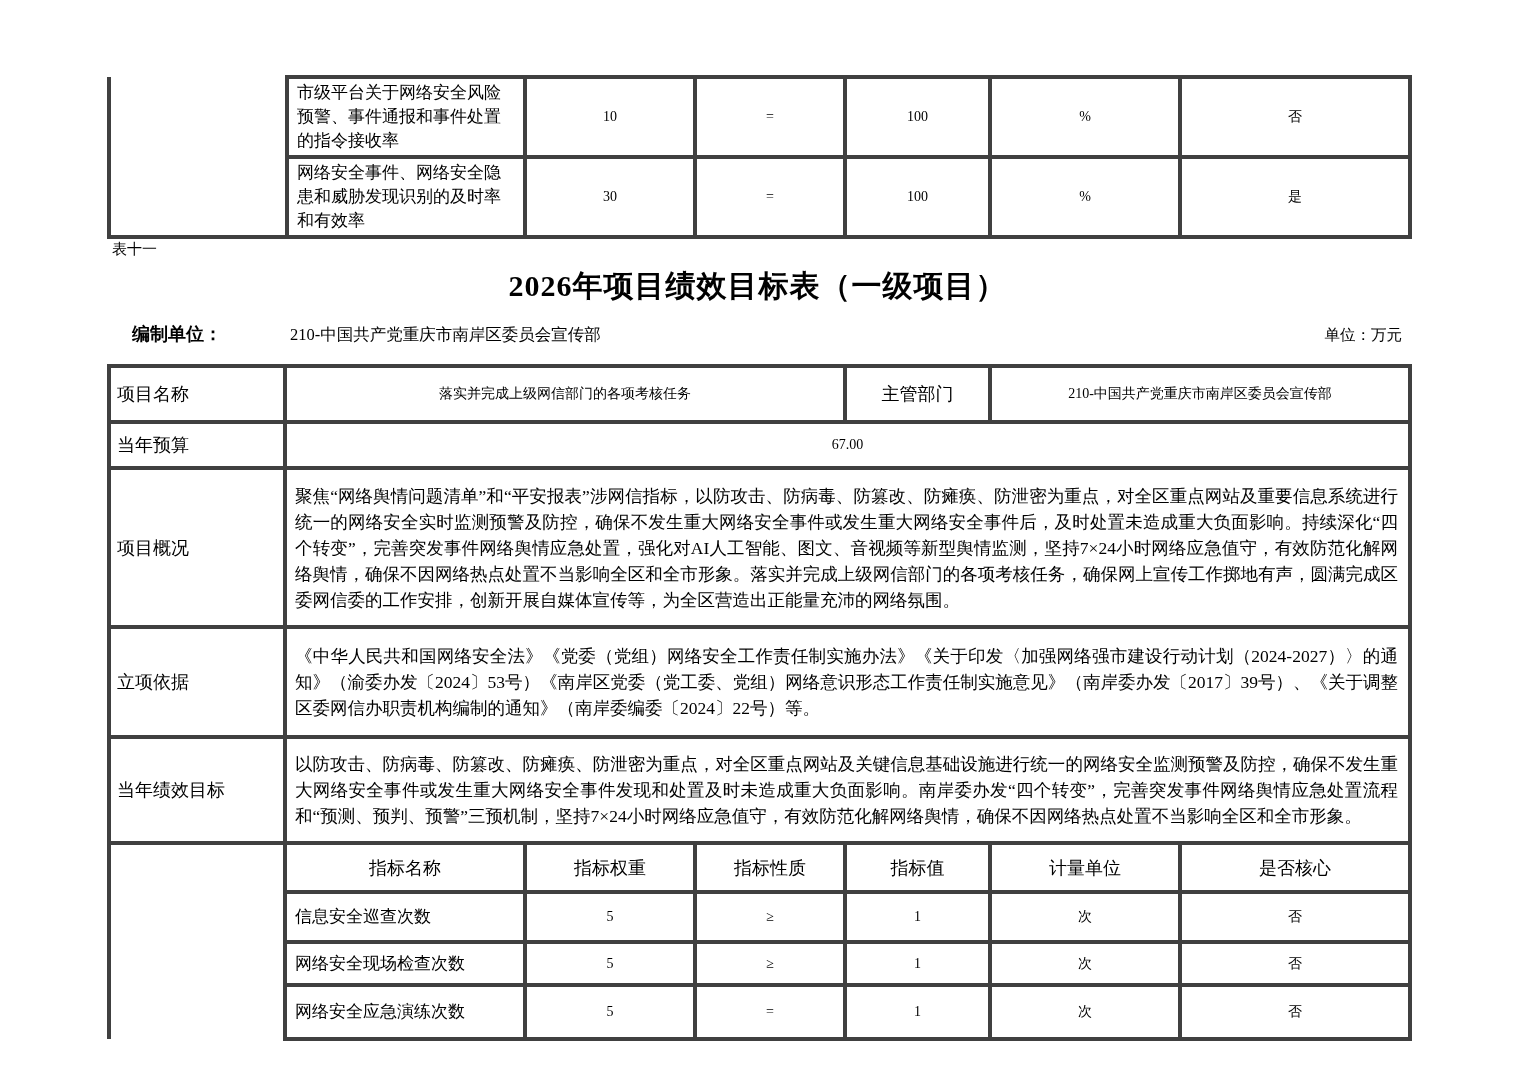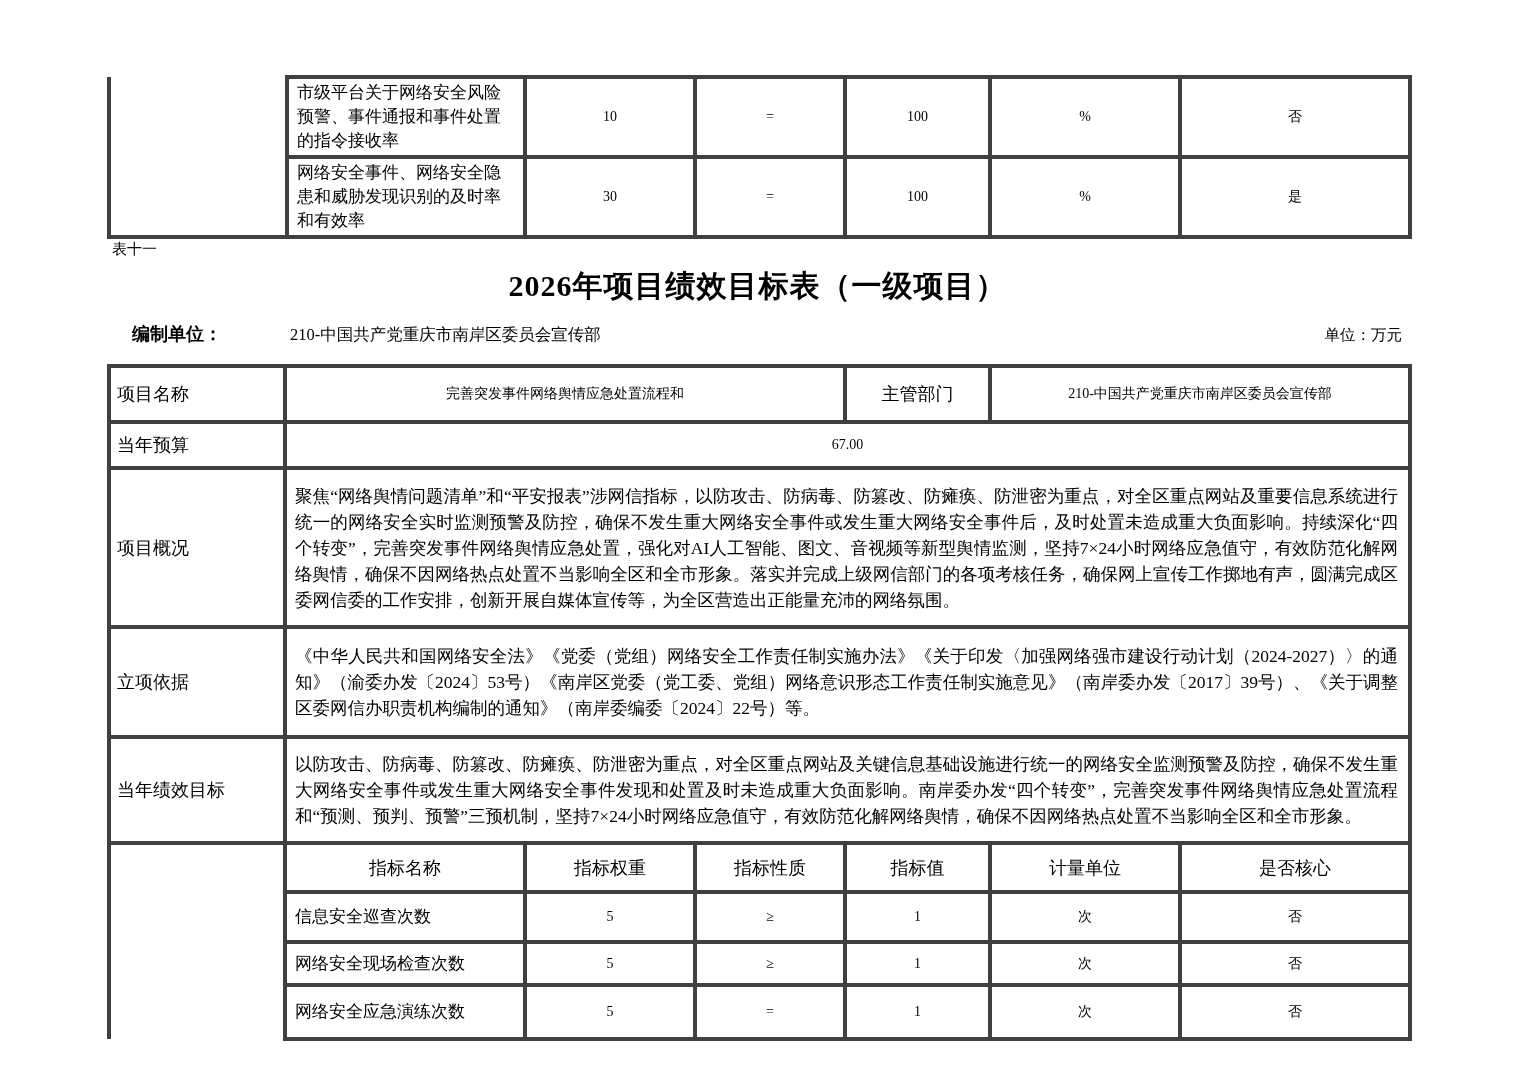--- a/index.html
+++ b/index.html
@@ -81,21 +81,21 @@
         <col style="width:240px">
         <col style="width:170px">
       <col style="width:150px">
         <col style="width:145px">
         <col style="width:190px">
         <col style="width:230px">
     </colgroup>
     <tbody>
         <tr style="height:56px">
       <th class="rowhdr">项目名称</th>
-      <td class="c" colspan="3">完善突发事件网络舆情应急处置流程和</td>
+      <td class="c" colspan="3">落实并完成上级网信部门的各项考核任务</td>
       <th class="hdr">主管部门</th>
       <td class="c" colspan="2">210-中国共产党重庆市南岸区委员会宣传部</td>
     </tr>
     <tr style="height:46px">
       <th class="rowhdr">当年预算</th>
       <td class="c" colspan="6">67.00</td>
     </tr>
     <tr style="height:159px">
       <th class="rowhdr">项目概况</th>
       <td class="para" colspan="6">聚焦“网络舆情问题清单”和“平安报表”涉网信指标，以防攻击、防病毒、防篡改、防瘫痪、防泄密为重点，对全区重点网站及重要信息系统进行统一的网络安全实时监测预警及防控，确保不发生重大网络安全事件或发生重大网络安全事件后，及时处置未造成重大负面影响。持续深化“四个转变”，完善突发事件网络舆情应急处置，强化对AI人工智能、图文、音视频等新型舆情监测，坚持7×24小时网络应急值守，有效防范化解网络舆情，确保不因网络热点处置不当影响全区和全市形象。落实并完成上级网信部门的各项考核任务，确保网上宣传工作掷地有声，圆满完成区委网信委的工作安排，创新开展自媒体宣传等，为全区营造出正能量充沛的网络氛围。</td>

